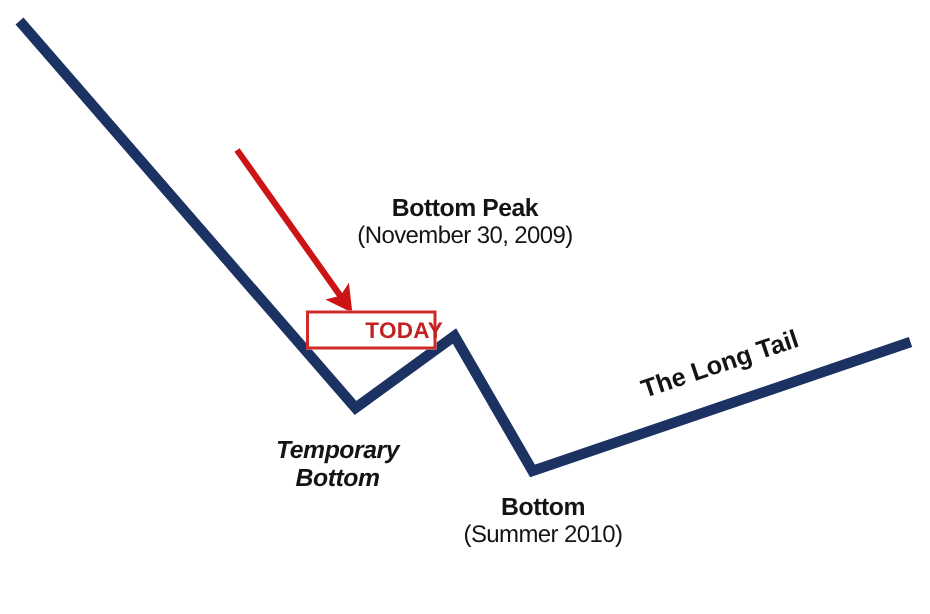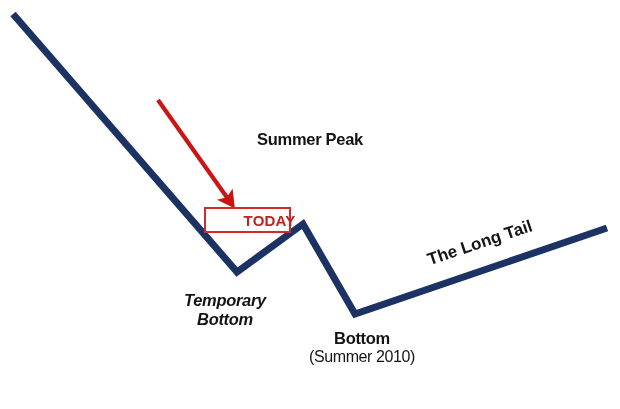--- a/index.html
+++ b/index.html
@@ -113,21 +113,22 @@
     <polyline id="trend-polyline" points="13,14 237,272 303,224 355,314 607,228" fill="none" stroke="#1b3263" stroke-width="7" stroke-linejoin="miter" stroke-linecap="butt"></polyline>
 
     <line id="red-arrow-shaft" x1="158" y1="100" x2="228.10881452608143" y2="198.92065611214227" stroke="#cc1414" stroke-width="4.2" marker-end="url(#arrowhead)"></line>
   </svg>
 
   <div id="today-box" style="border-color: rgb(208, 43, 43); background: rgb(255, 255, 255);">
     <span class="today-text" style="color: rgb(194, 33, 33);">TODAY</span>
   </div>
 
   <div class="anno" id="label-false-peak">
-    <span class="ttl">Summer Peak</span>
+    <span class="ttl">Bottom Peak</span>
+    <span class="sub">(November 30, 2009)</span>
   </div>
 
   <div class="anno" id="label-temporary-bottom">
     <span class="ttl">Temporary</span>
     <span class="ttl">Bottom</span>
   </div>
 
   <div class="anno" id="label-cyclical-bottom">
     <span class="ttl">Bottom</span>
     <span class="sub">(Summer 2010)</span>

